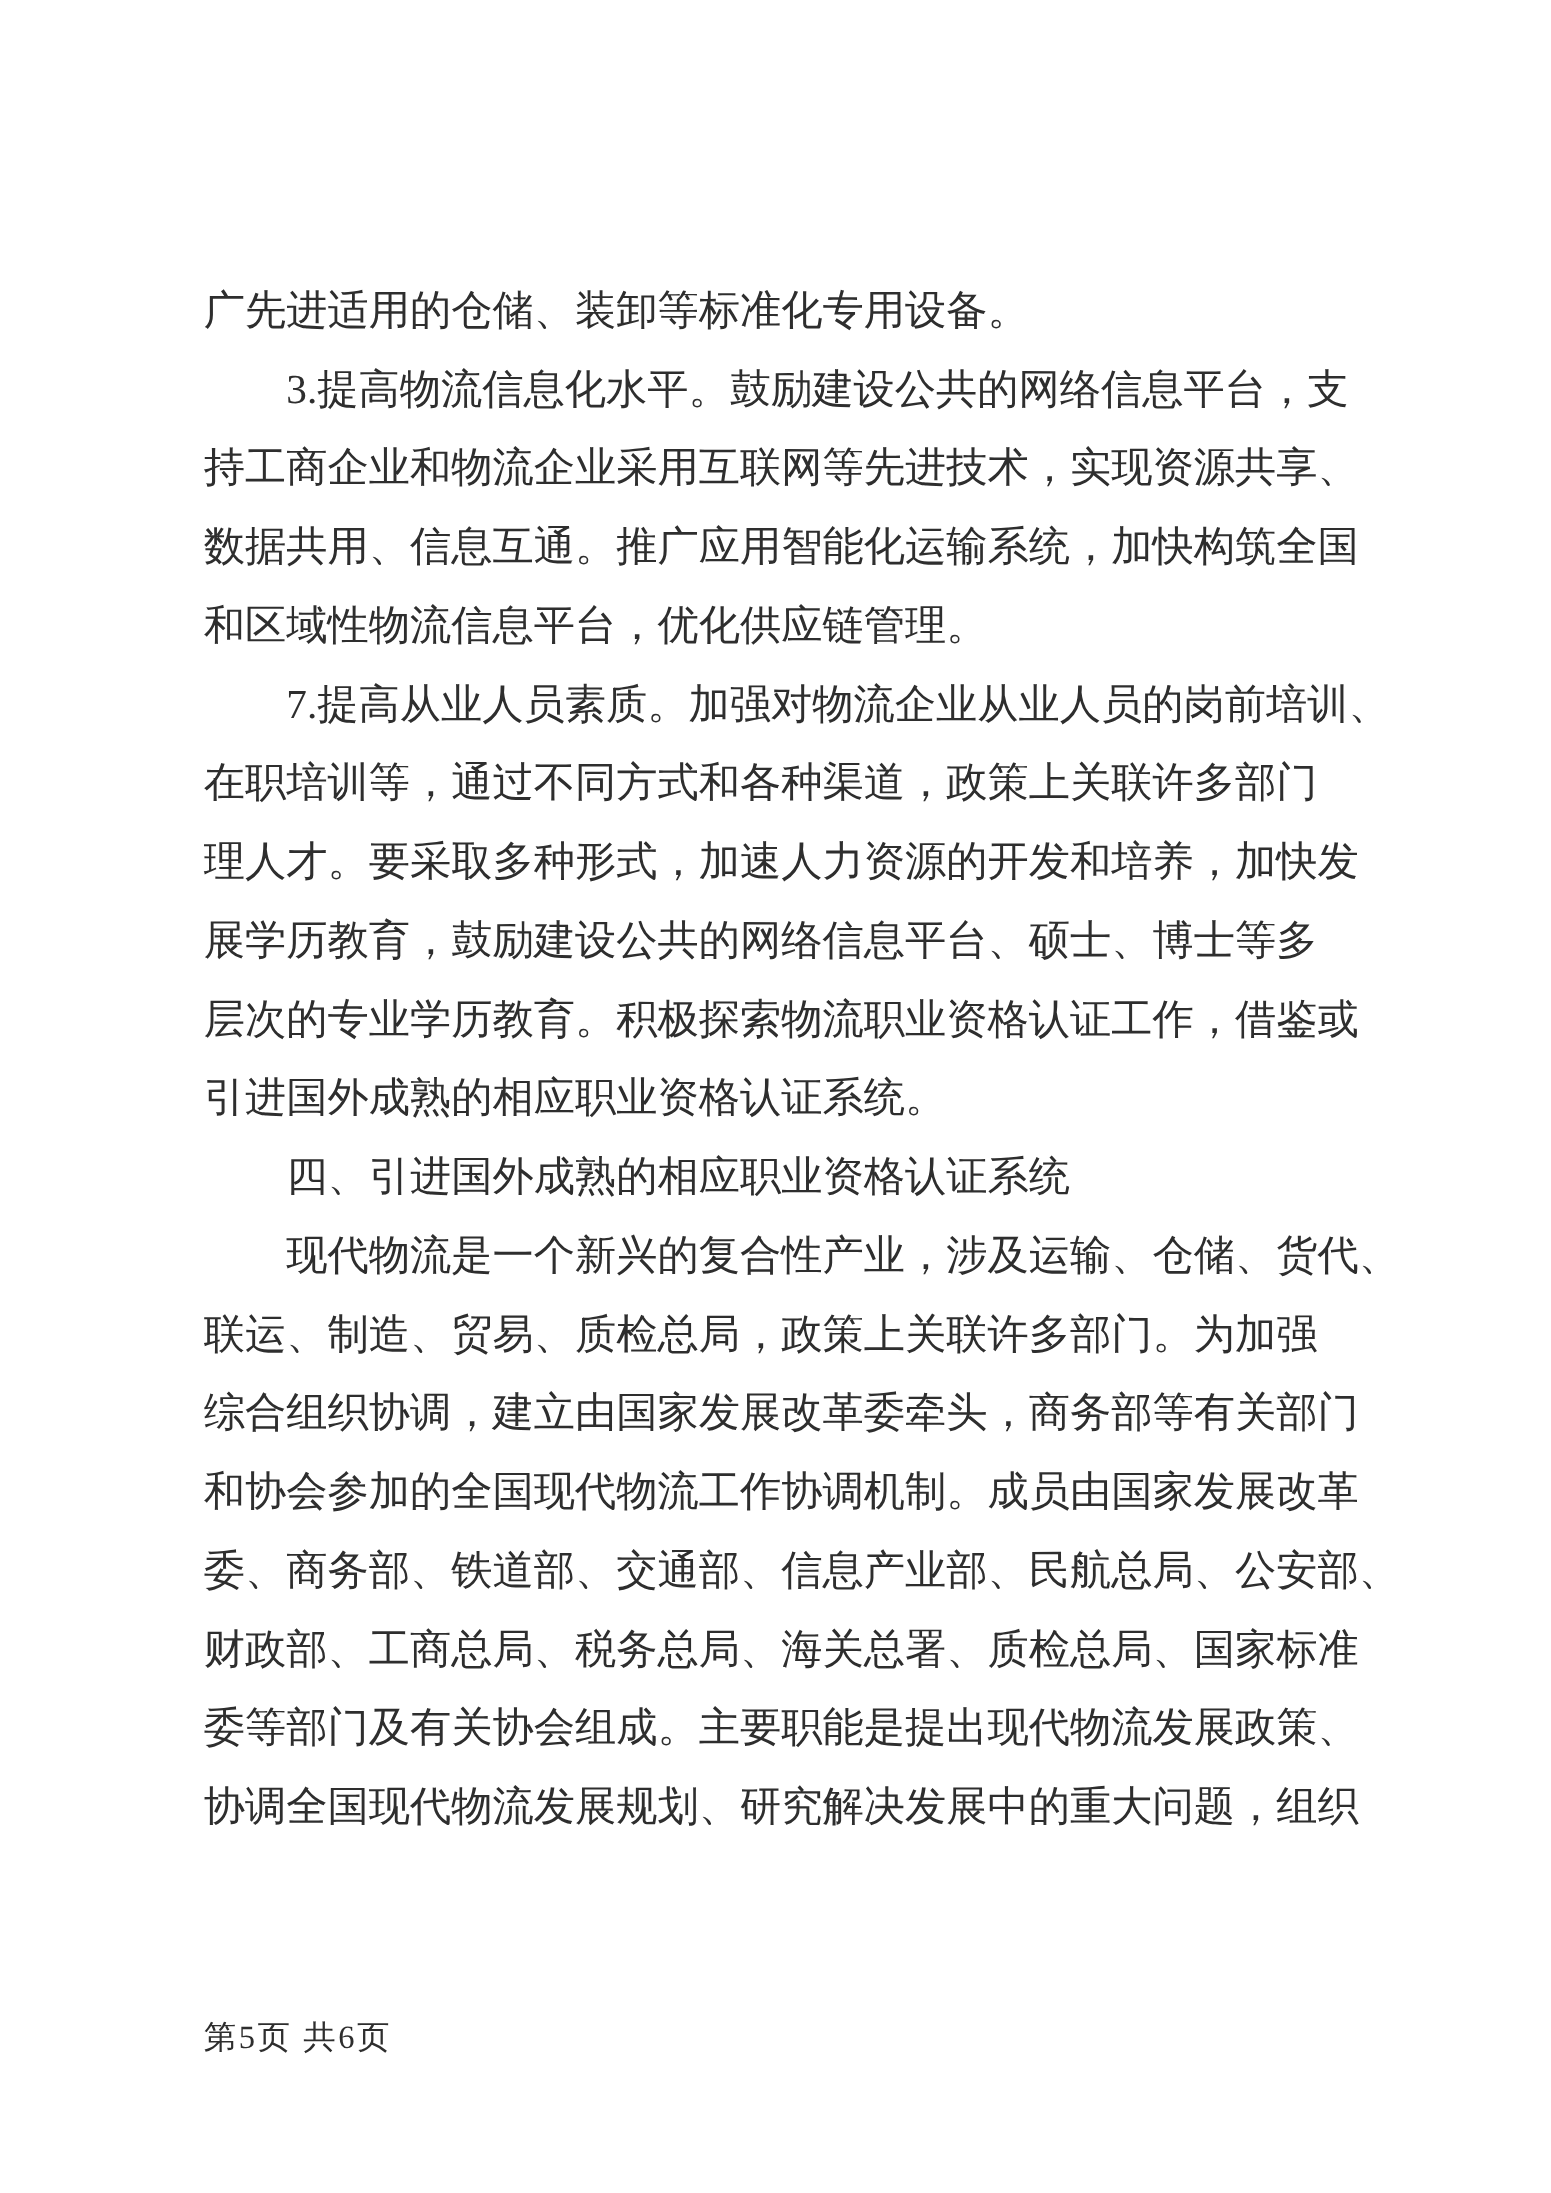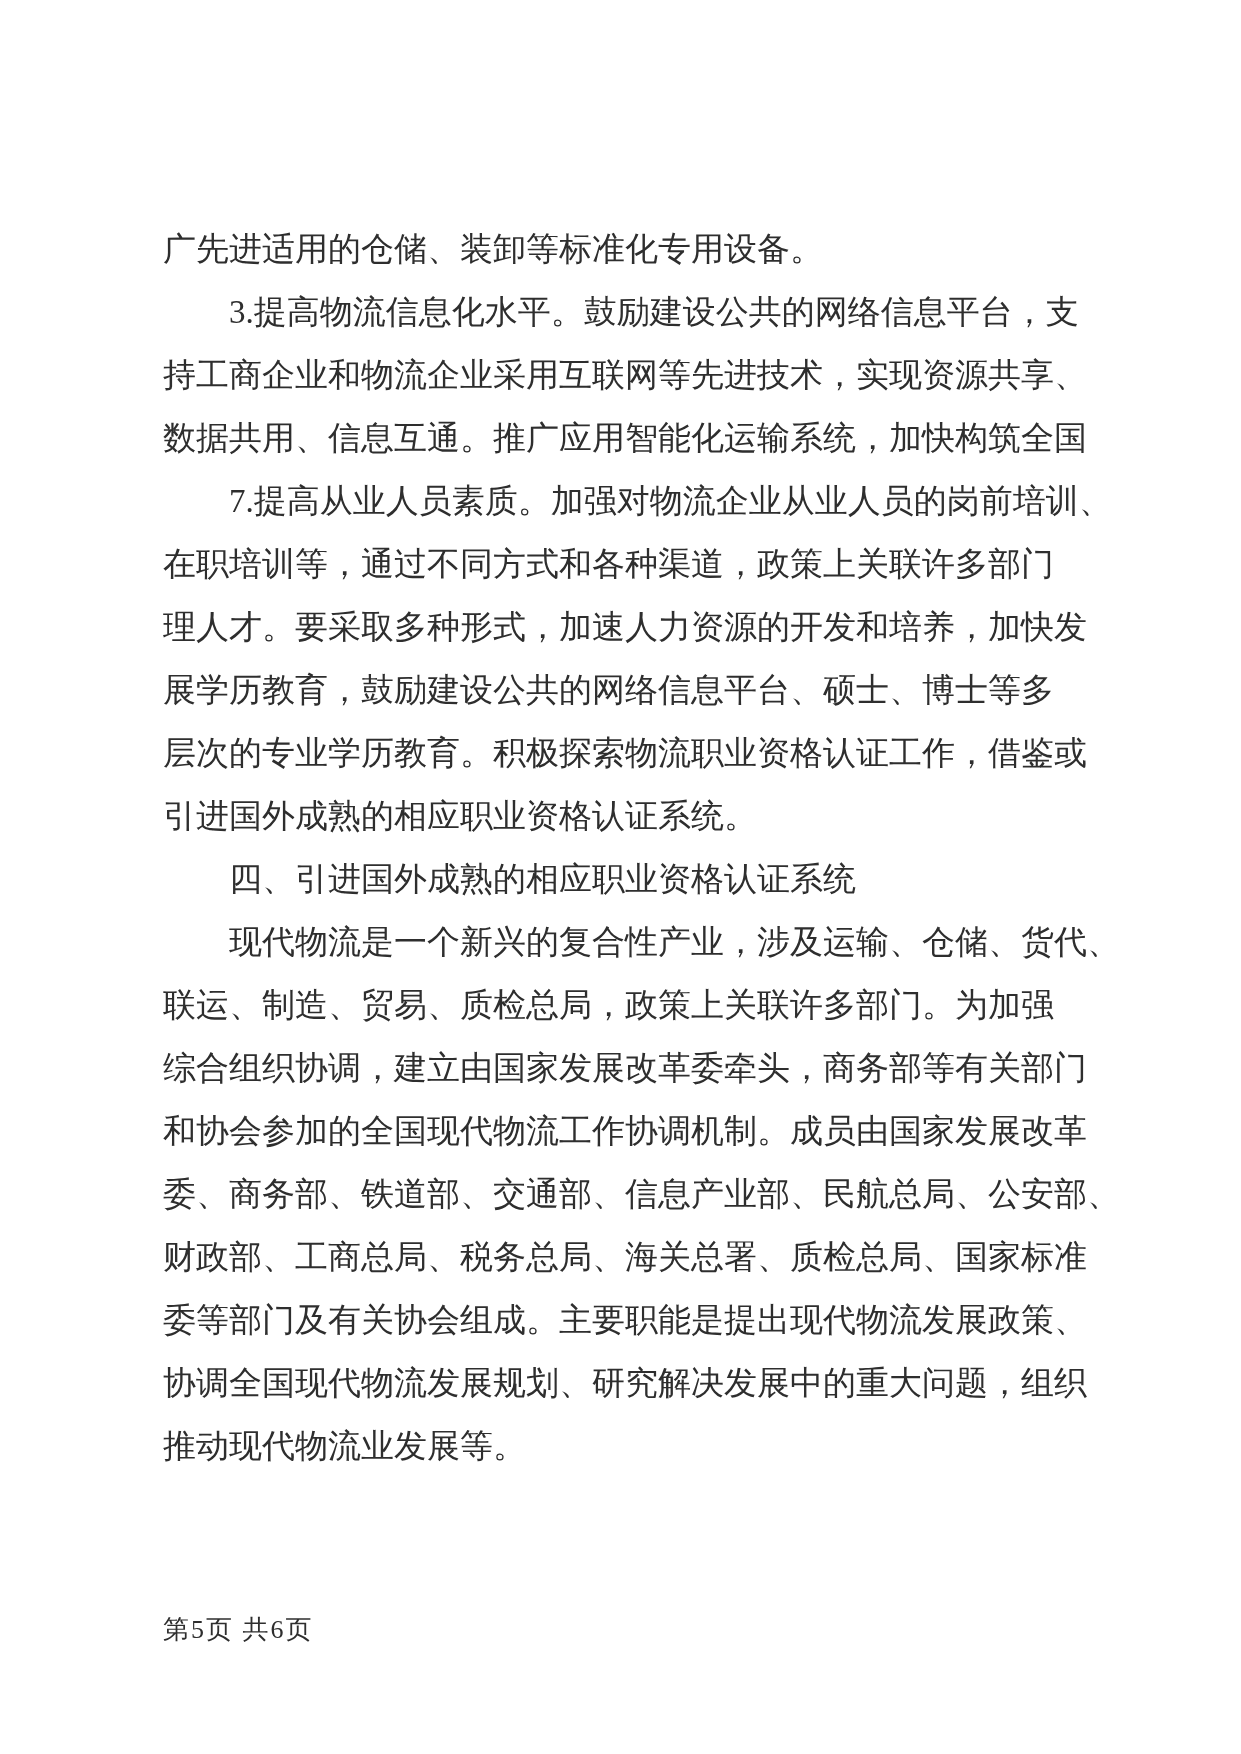--- a/index.html
+++ b/index.html
@@ -46,31 +46,31 @@
 </style>
 </head>
 <body>
 
 <div class="page">
   <div class="body-text" id="body-lines">
       <div class="body-line">广先进适用的仓储、装卸等标准化专用设备。</div>
       <div class="body-line indent">3.提高物流信息化水平。鼓励建设公共的网络信息平台，支</div>
       <div class="body-line">持工商企业和物流企业采用互联网等先进技术，实现资源共享、</div>
       <div class="body-line">数据共用、信息互通。推广应用智能化运输系统，加快构筑全国</div>
+      <div class="body-line">和区域性物流信息平台，优化供应链管理。</div>
       <div class="body-line indent">7.提高从业人员素质。加强对物流企业从业人员的岗前培训、</div>
       <div class="body-line">在职培训等，通过不同方式和各种渠道，政策上关联许多部门</div>
       <div class="body-line">理人才。要采取多种形式，加速人力资源的开发和培养，加快发</div>
       <div class="body-line">展学历教育，鼓励建设公共的网络信息平台、硕士、博士等多</div>
       <div class="body-line">层次的专业学历教育。积极探索物流职业资格认证工作，借鉴或</div>
       <div class="body-line">引进国外成熟的相应职业资格认证系统。</div>
       <div class="body-line indent">四、引进国外成熟的相应职业资格认证系统</div>
       <div class="body-line indent">现代物流是一个新兴的复合性产业，涉及运输、仓储、货代、</div>
       <div class="body-line">联运、制造、贸易、质检总局，政策上关联许多部门。为加强</div>
       <div class="body-line">综合组织协调，建立由国家发展改革委牵头，商务部等有关部门</div>
       <div class="body-line">和协会参加的全国现代物流工作协调机制。成员由国家发展改革</div>
       <div class="body-line">委、商务部、铁道部、交通部、信息产业部、民航总局、公安部、</div>
       <div class="body-line">财政部、工商总局、税务总局、海关总署、质检总局、国家标准</div>
       <div class="body-line">委等部门及有关协会组成。主要职能是提出现代物流发展政策、</div>
       <div class="body-line">协调全国现代物流发展规划、研究解决发展中的重大问题，组织</div>
-      <div class="body-line">推动现代物流业发展等。</div>
     </div>
   <div class="page-footer">第5页 共6页</div>
 </div>
 
 </body></html>

